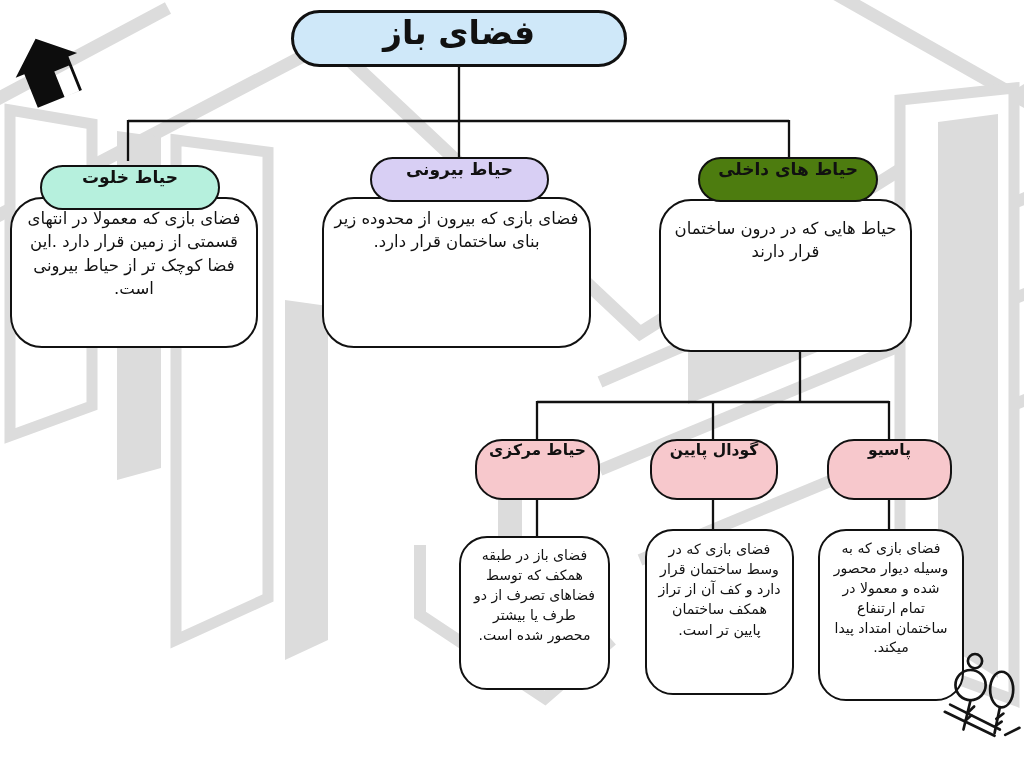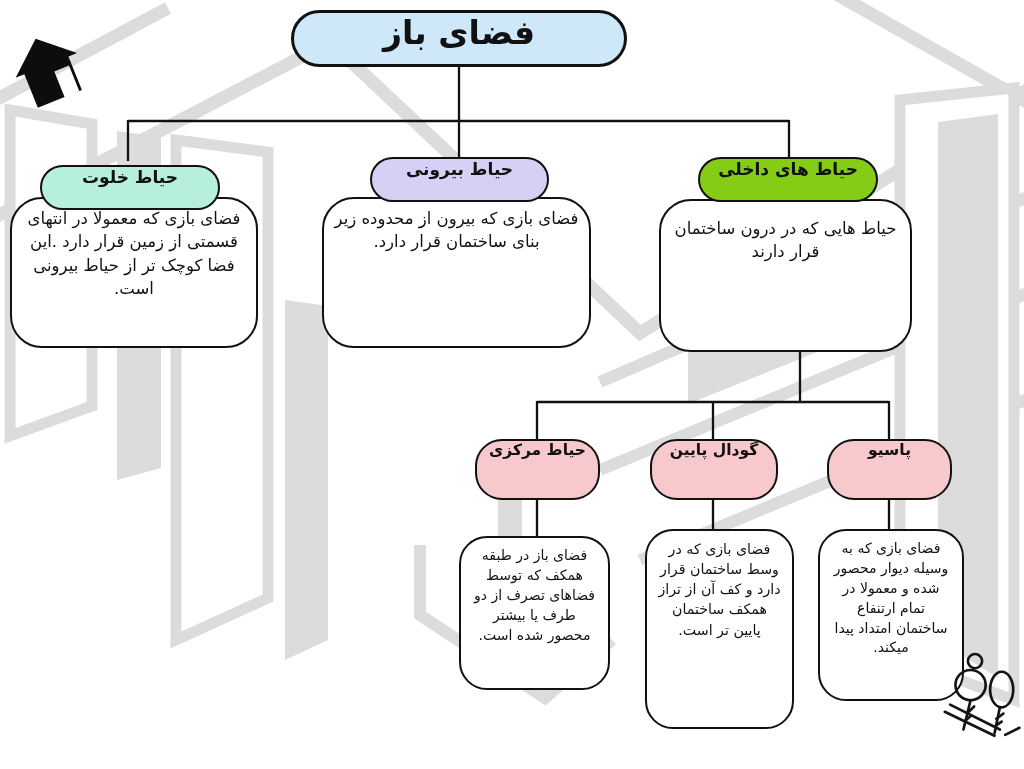--- a/index.html
+++ b/index.html
@@ -26,21 +26,21 @@
   .p-khalvat{left:40px;top:157px;width:180px;height:45px;font-size:17px;}
   .p-birooni{left:370px;top:157px;width:179px;height:45px;font-size:17px;}
   .p-dakheli{left:698px;top:157px;width:180px;height:45px;font-size:17px;}
   .d-khalvat{left:10px;top:197px;width:248px;height:151px;font-size:16.5px;}
   .d-birooni{left:322px;top:197px;width:269px;height:151px;font-size:16.5px;}
   .d-dakheli{left:659px;top:199px;width:253px;height:153px;font-size:16.5px;padding-top:16px;}
   .p-markazi{left:475px;top:439px;width:125px;height:61px;font-size:15.5px;border-radius:27px;}
   .p-goudal{left:650px;top:439px;width:128px;height:61px;font-size:15.5px;border-radius:27px;}
   .p-patio{left:827px;top:439px;width:125px;height:61px;font-size:15.5px;border-radius:27px;}
   .d-markazi{left:459px;top:536px;width:151px;height:154px;font-size:14px;border-radius:28px;}
-  .d-goudal{left:645px;top:529px;width:149px;height:200px;font-size:14.2px;border-radius:28px;}
+  .d-goudal{left:645px;top:529px;width:149px;height:166px;font-size:14.2px;border-radius:28px;}
   .d-patio{left:818px;top:529px;width:146px;height:172px;font-size:14px;border-radius:28px;}
   .desc span{width:100%;}
   .icon{position:absolute;z-index:4;}
   .home-icon{left:12px;top:26px;width:72px;height:84px;}
   .trees-icon{left:943px;top:648px;width:80px;height:92px;}
 </style>
 </head>
 <body>
 
 <div class="canvas">
@@ -118,21 +118,21 @@
   <div class="node title-pill" style="background: rgb(207, 232, 249);">
     <span>فضای باز</span>
   </div>
 
   <div class="node pill p-khalvat" style="background: rgb(182, 240, 221); margin-top: 8px;">
     <span>حیاط خلوت</span>
   </div>
   <div class="node pill p-birooni" style="background: rgb(216, 207, 244);">
     <span>حیاط بیرونی</span>
   </div>
-  <div class="node pill p-dakheli" style="background: #84cc16;">
+  <div class="node pill p-dakheli" style="background: #4d7c0f;">
     <span>حیاط های داخلی</span>
   </div>
 
   <div class="node desc d-khalvat">
     <span>فضای بازی که معمولا در انتهای قسمتی از زمین قرار دارد .این فضا کوچک تر از حیاط بیرونی است.</span>
   </div>
   <div class="node desc d-birooni">
     <span>فضای بازی که بیرون از محدوده زیر بنای ساختمان قرار دارد.</span>
   </div>
   <div class="node desc d-dakheli">

